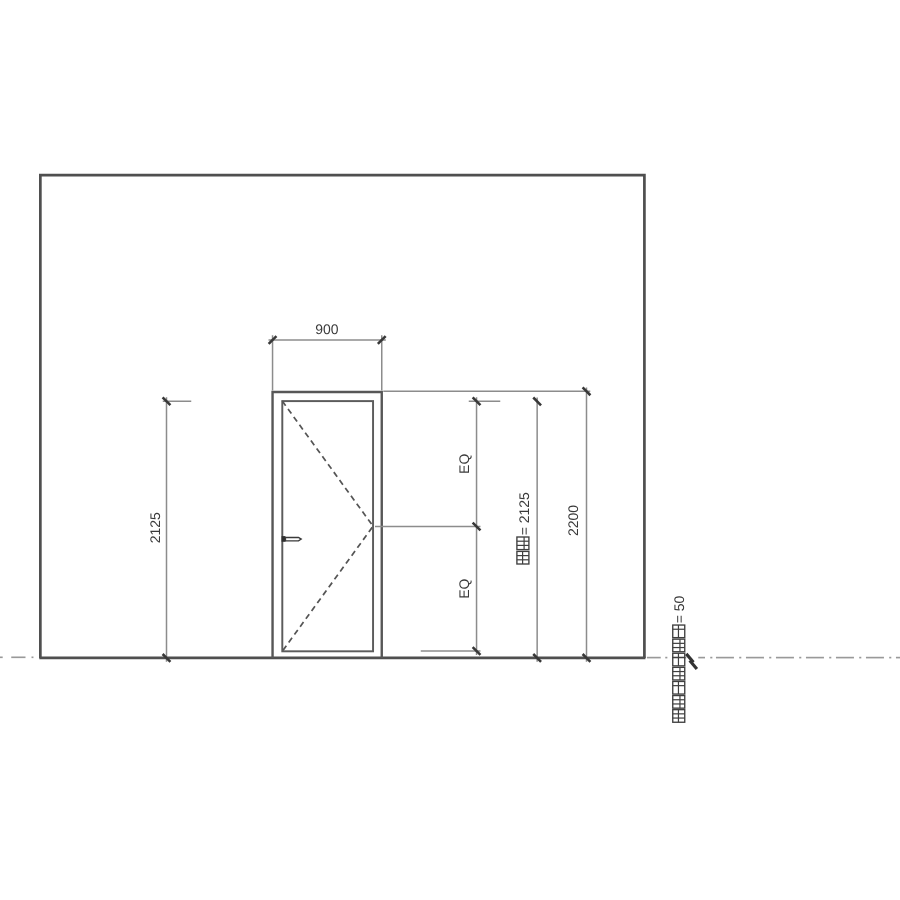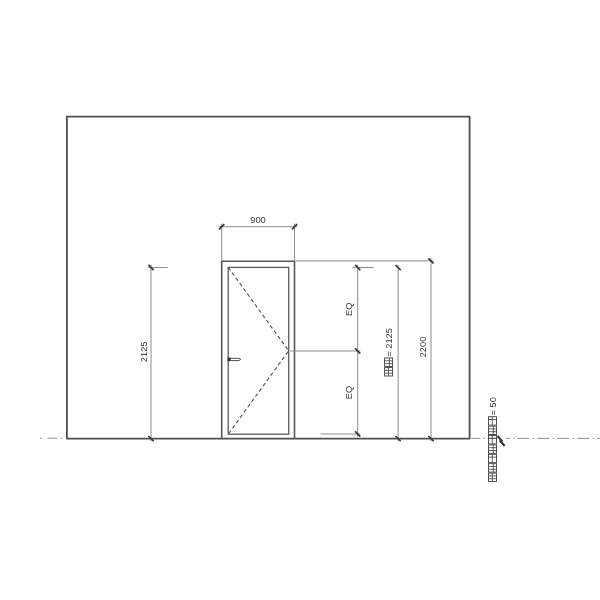--- a/index.html
+++ b/index.html
@@ -1,16 +1,16 @@
 <!DOCTYPE html>
 <html><head>
 <meta charset="utf-8">
 <style>
   html,body{margin:0;padding:0;background:#ffffff;}
-  .page{width:474px;height:600px;position:relative;font-family:"Liberation Sans",sans-serif;margin-left:40px;}
+  .page{width:474px;height:600px;position:relative;font-family:"Liberation Sans",sans-serif;}
 </style>
 </head>
 <body>
 <div class="page">
 <svg width="600" height="600" viewBox="0 0 600 600">
   <rect x="0" y="0" width="600" height="600" fill="#ffffff"></rect>
 
   <path d="M 26.9 438.6 L 26.9 116.7 L 429.6 116.7 L 429.6 438.6" fill="none" stroke="#4f4f4f" stroke-width="1.8"></path>
 
   <line x1="26.2" y1="438.6" x2="430.3" y2="438.6" stroke="#4f4f4f" stroke-width="1.8"></line>

